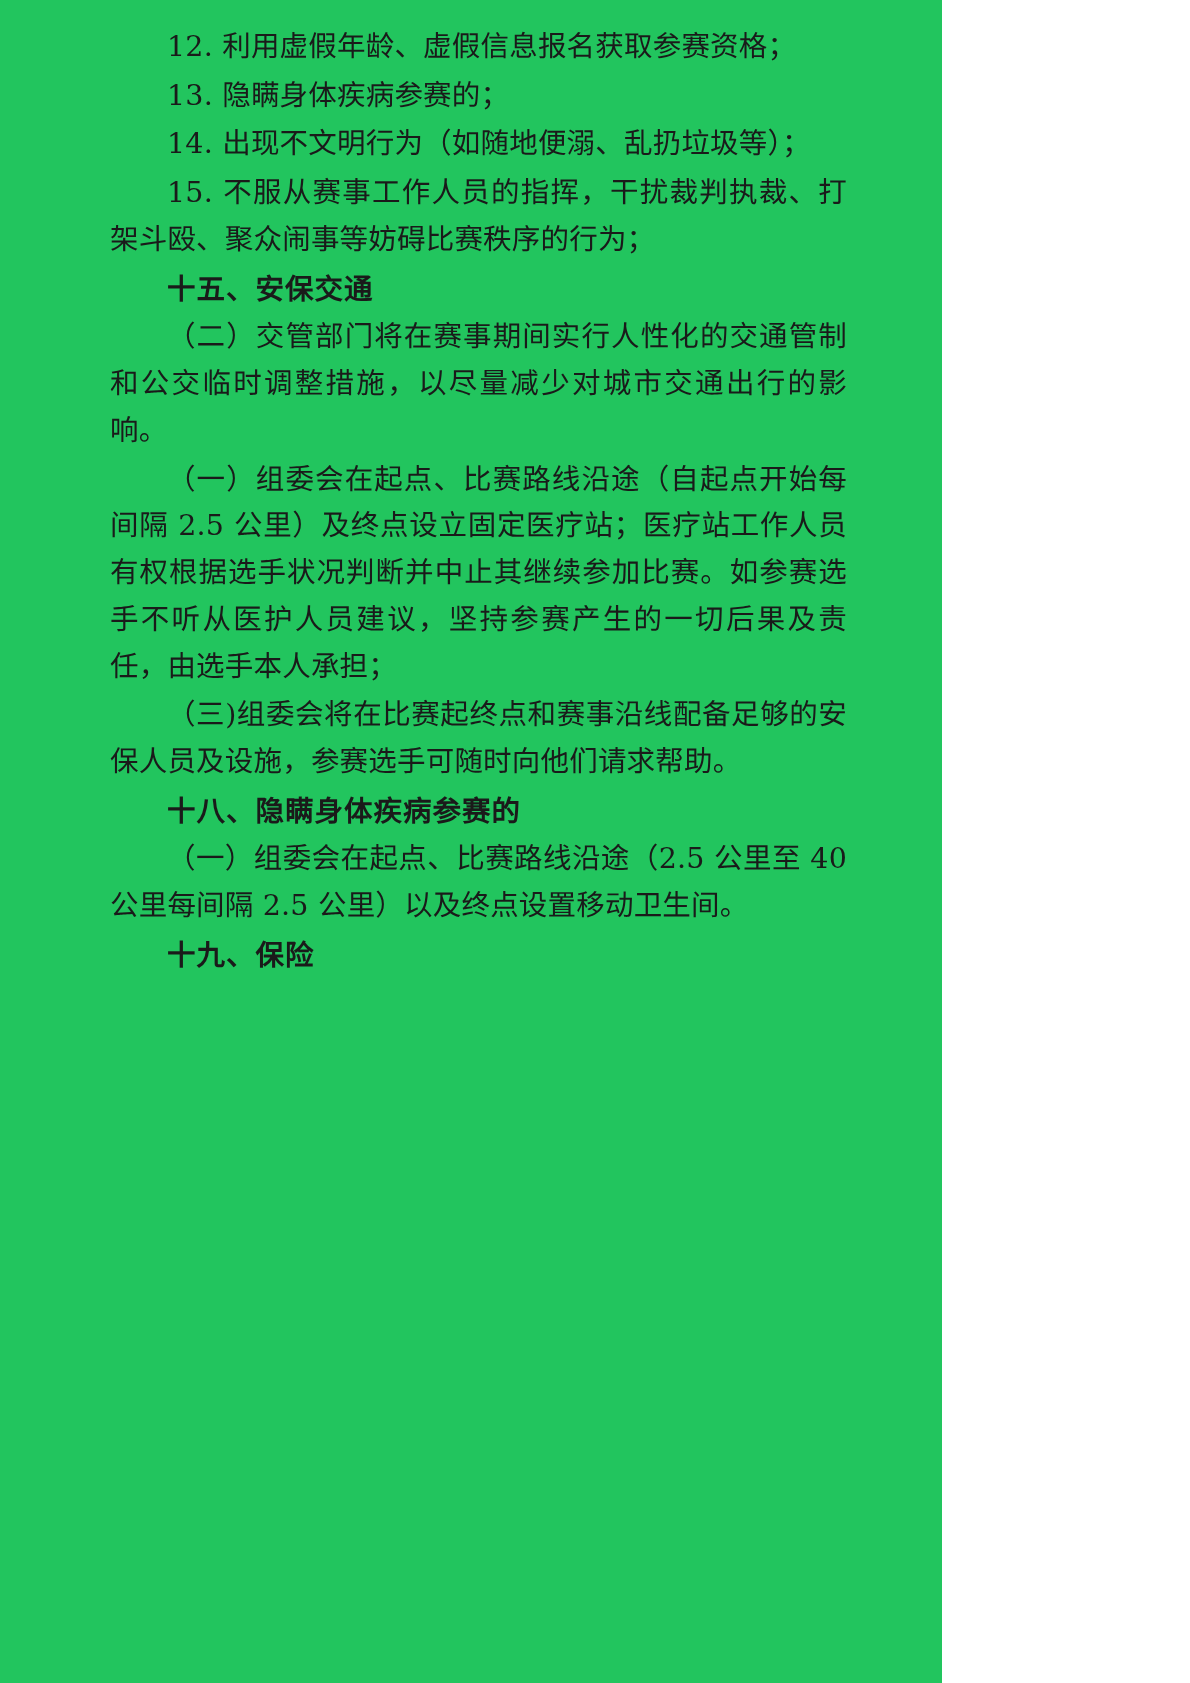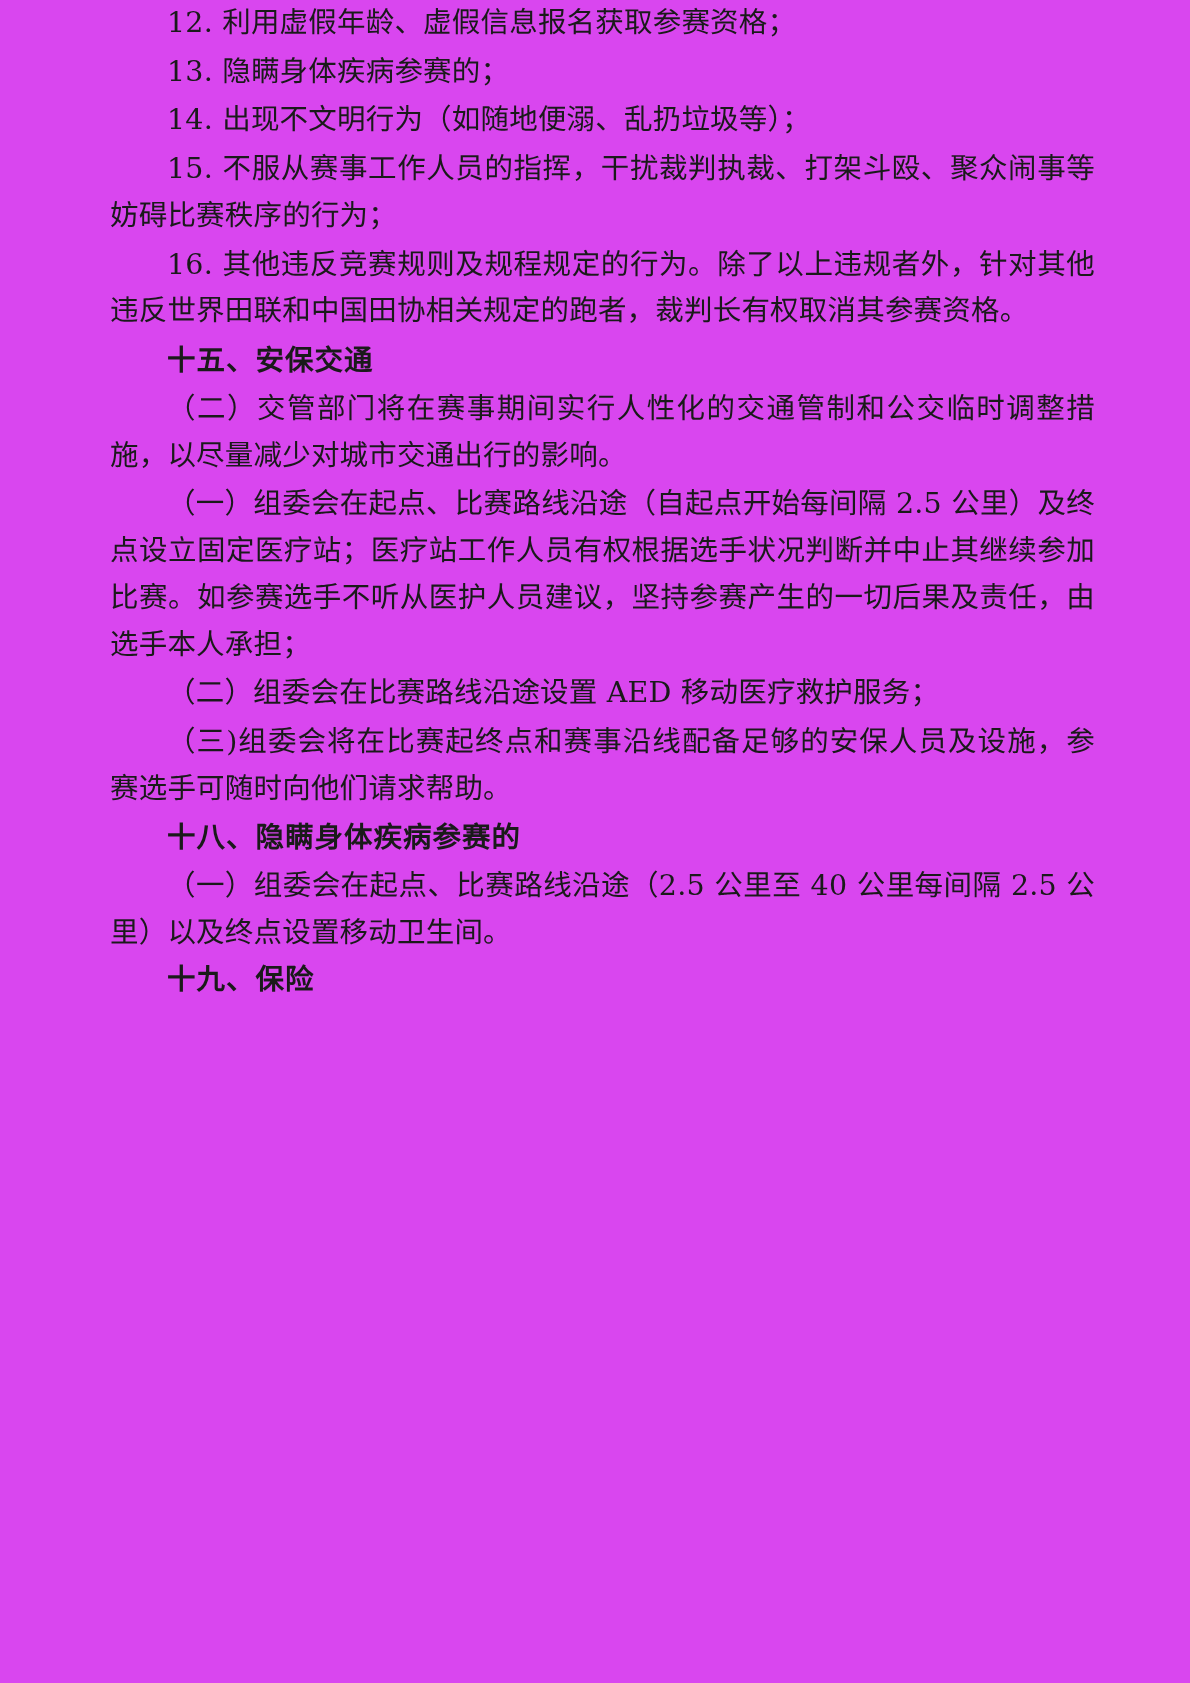--- a/index.html
+++ b/index.html
@@ -9,25 +9,25 @@
   }
   body {
     width: 1190px;
     height: 1683px;
     font-family: "DejaVu Serif", "Liberation Serif", serif;
     color: #1a1a1a;
     overflow: hidden;
   }
   .page {
     position: relative;
-    width: 1190px;
+    width: 942px;
     height: 1683px;
     box-sizing: border-box;
-    padding: 0 95px 0 110px;
-    background: #d946ef;
+    padding: 24px 95px 0 110px;
+    background: #22c55e;
   }
   .doc-body {
     font-size: 28.5px;
     line-height: 1.64;
     text-align: justify;
     text-justify: inter-ideograph;
     letter-spacing: 0.2px;
   }
   p.para {
     margin: 0 0 2px 0;
@@ -35,40 +35,37 @@
     white-space: pre-wrap;
   }
   p.heading {
     margin: 0 0 2px 0;
     text-indent: 2em;
     font-weight: bold;
     letter-spacing: 1px;
   }
   .doc-body p:last-child {
     margin-bottom: 0;
-    font-family: Liberation Mono, monospace;
   }
 </style>
 </head>
 <body>
 
 <div class="page">
   <div class="doc-body">
 
     <p class="para">12. 利用虚假年龄、虚假信息报名获取参赛资格；</p>
     <p class="para">13. 隐瞒身体疾病参赛的；</p>
     <p class="para">14. 出现不文明行为（如随地便溺、乱扔垃圾等）；</p>
     <p class="para">15. 不服从赛事工作人员的指挥，干扰裁判执裁、打架斗殴、聚众闹事等妨碍比赛秩序的行为；</p>
-    <p class="para">16. 其他违反竞赛规则及规程规定的行为。除了以上违规者外，针对其他违反世界田联和中国田协相关规定的跑者，裁判长有权取消其参赛资格。</p>
 
     <p class="heading">十五、安保交通</p>
     <p class="para">（二）交管部门将在赛事期间实行人性化的交通管制和公交临时调整措施，以尽量减少对城市交通出行的影响。</p>
 
     <p class="para">（一）组委会在起点、比赛路线沿途（自起点开始每间隔 2.5 公里）及终点设立固定医疗站；医疗站工作人员有权根据选手状况判断并中止其继续参加比赛。如参赛选手不听从医护人员建议，坚持参赛产生的一切后果及责任，由选手本人承担；</p>
-    <p class="para">（二）组委会在比赛路线沿途设置 AED 移动医疗救护服务；</p>
     <p class="para">（三)组委会将在比赛起终点和赛事沿线配备足够的安保人员及设施，参赛选手可随时向他们请求帮助。</p>
 
 
     <p class="heading">十八、隐瞒身体疾病参赛的</p>
     <p class="para">（一）组委会在起点、比赛路线沿途（2.5 公里至 40 公里每间隔 2.5 公里）以及终点设置移动卫生间。</p>
 
     <p class="heading">十九、保险</p>
 
   </div>
 </div>

